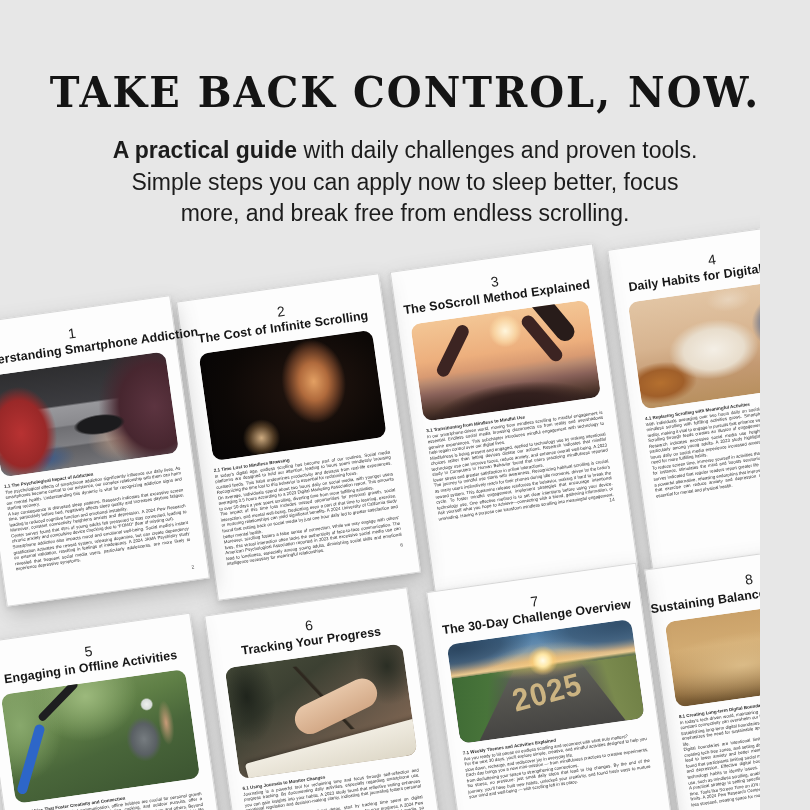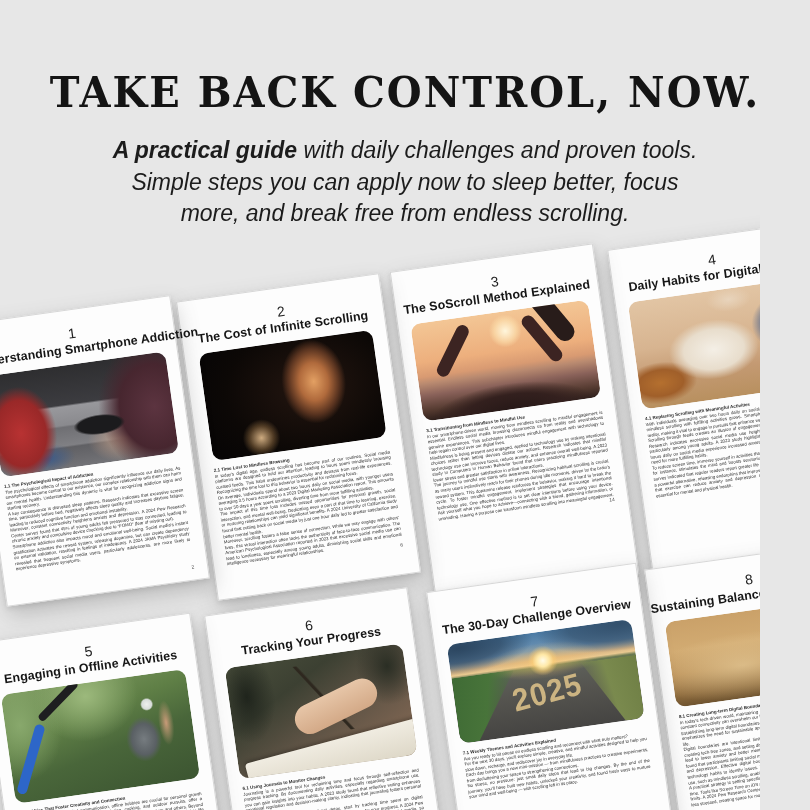--- a/index.html
+++ b/index.html
@@ -4,21 +4,21 @@
 <style>
   html,body{margin:0;padding:0;}
   body{width:810px;height:810px;overflow:hidden;background:#e7e7e7;font-family:"Liberation Sans",sans-serif;}
   .canvas{position:relative;width:760px;height:810px;overflow:hidden;}
 
   
   .header{position:absolute;top:0;left:0;width:810px;text-align:center;}
   .main-title{margin:68px 10px 0;font-family:"DejaVu Serif",serif;font-weight:700;font-size:40px;
     letter-spacing:2px;color:#141414;white-space:nowrap;transform:scaleY(1.08);}
   .subtitle{margin:20px auto 0;max-width:660px;font-size:23px;line-height:1.38;color:#1c1c1c;
-    white-space:pre-line;font-weight:400;font-style:italic;}
+    white-space:pre-line;font-weight:400;}
   .subtitle b{font-weight:800;}
 
   
   .card{position:absolute;width:205px;background:#fdfdfd;border:1px solid #d6d6d6;
     box-shadow:2px 10px 22px rgba(90,90,90,.30), 0 2px 5px rgba(120,120,120,.22);
     transform:rotate(-8deg);box-sizing:border-box;}
   .c1{left:-14px;top:308px;height:286px;z-index:24;}
   .c2{left:196px;top:286px;height:302px;z-index:23;}
   .c3{left:412px;top:256px;height:334px;z-index:22;}
   .c4{left:630px;top:234px;height:342px;z-index:21;}

